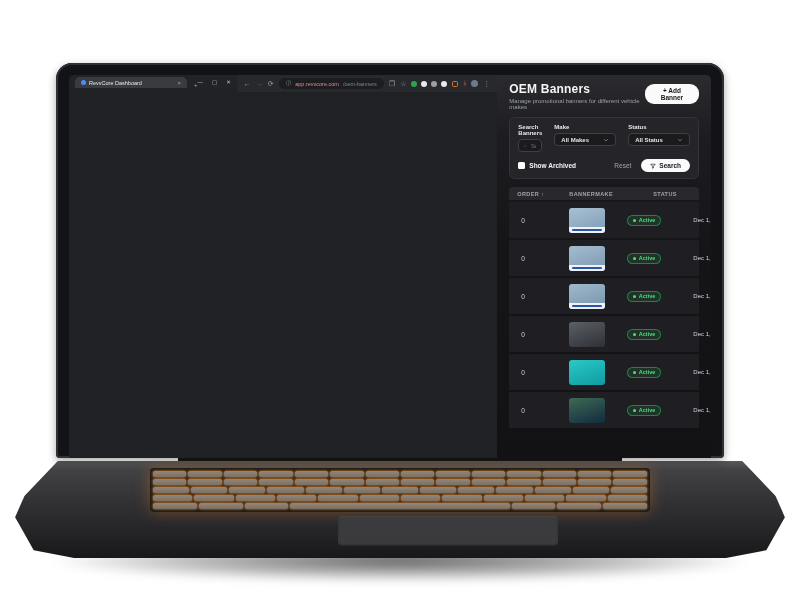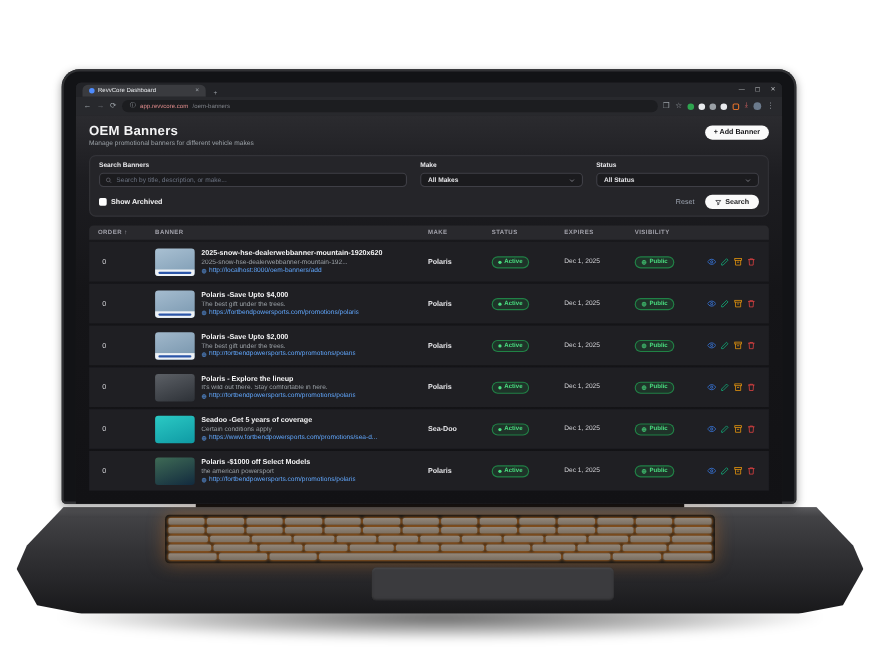--- a/index.html
+++ b/index.html
@@ -23,21 +23,21 @@
   .key { flex:1; border-radius:1.5px;
     background:linear-gradient(180deg,#93877a 0%, #7a6f62 100%);
     box-shadow:0 0 3px rgba(255,145,40,.95); }
   .key.wide { flex:5; }
   .trackpad { position:absolute; left:338px; top:516px; width:220px; height:30px; z-index:3;
     background:#3b3b3e; border-radius:4px; box-shadow:inset 0 1px 2px rgba(255,255,255,.08), inset 0 -1px 2px rgba(0,0,0,.4); }
   .screen-outer { position:absolute; left:56px; top:63px; width:668px; height:395px; z-index:4;
     background:#121316; border-radius:16px 16px 4px 4px;
     box-shadow:inset 0 0 0 2px #303134, 0 3px 8px rgba(0,0,0,.35); }
   .screen { position:absolute; left:69px; top:75px; width:642px; height:383px; z-index:5;
-    background:#202124; border-radius:5px 5px 0 0; overflow:hidden; display:flex; flex-direction:column; }
+    background:#202124; border-radius:5px 5px 0 0; overflow:hidden; display:flex; flex-direction:row; }
 
   
   .tabstrip { height:13px; background:#222327; display:flex; align-items:flex-end; padding:0 6px; flex-shrink:0; }
   .tab { display:flex; align-items:center; gap:3px; background:#3a3b3f; border-radius:5px 5px 0 0;
     height:11px; padding:0 6px; width:112px; }
   .favicon { width:5px; height:5px; border-radius:50%; background:#4e8cff; flex-shrink:0; }
   .tab-title { font-size:5.5px; color:#e8eaed; white-space:nowrap; overflow:hidden; flex:1; }
   .tab-x, .newtab { font-size:6px; color:#9aa0a6; line-height:1; }
   .newtab { margin-left:7px; }
   .win-controls { margin-left:auto; display:flex; gap:9px; align-items:center; padding-bottom:3px; }

